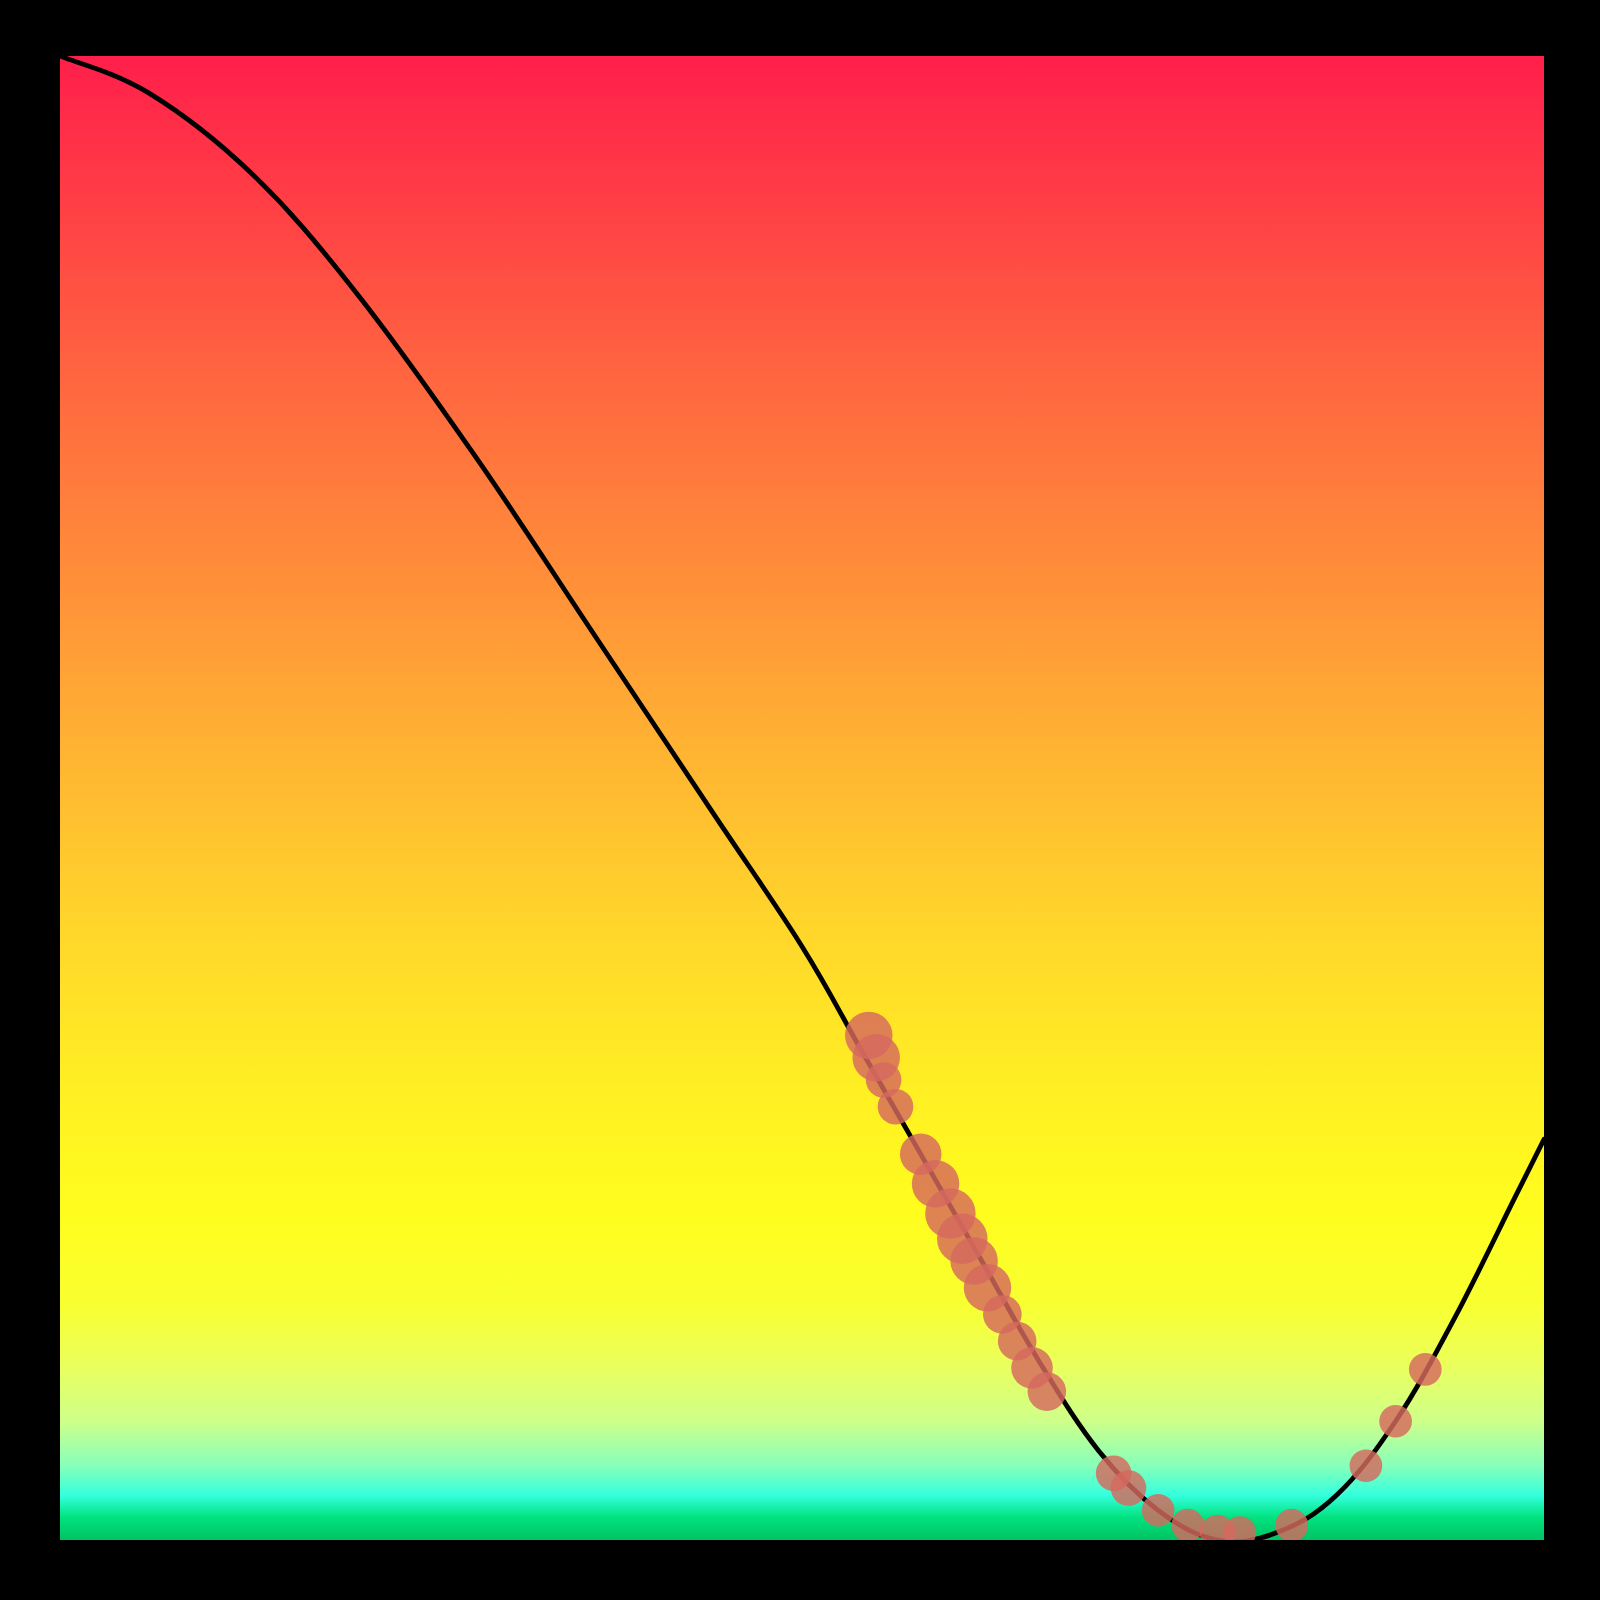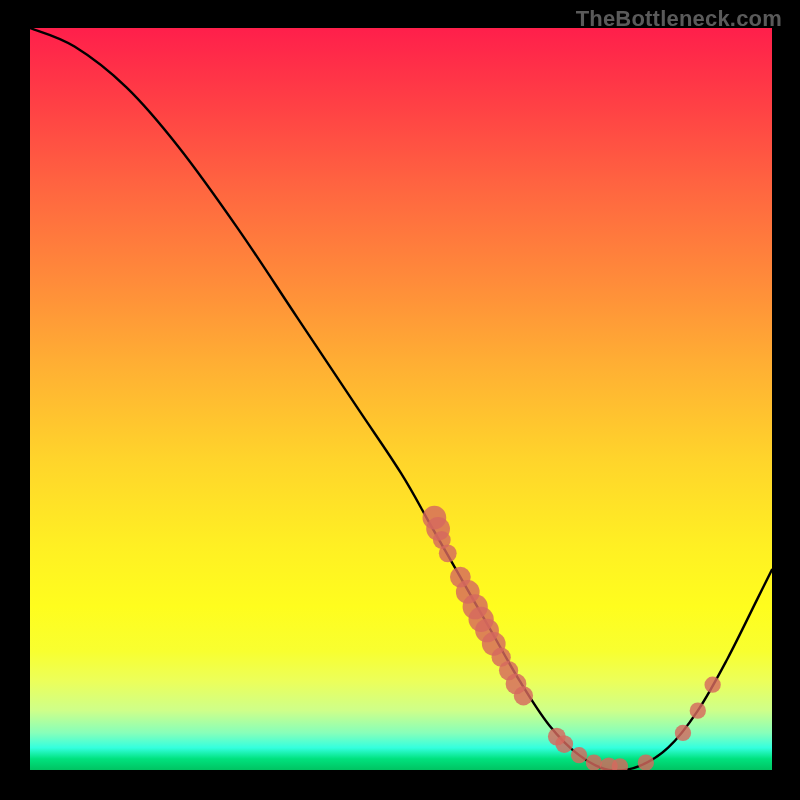--- a/index.html
+++ b/index.html
@@ -56,21 +56,20 @@
     top: 0;
     width: 742px;
     height: 742px;
     display: block;
   }
 </style>
 </head>
 <body>
 
 <div class="frame">
-  <div class="watermark">TheBottleneck.com</div>
 
   <div class="plot-box">
     <svg class="chart" viewBox="0 0 742 742" preserveAspectRatio="none">
       <path id="curve-path" fill="none" stroke="#000000" stroke-width="2.4" stroke-linecap="round" stroke-linejoin="round" d="M 0.00 0.00 C 8.01 3.34, 27.16 7.87, 44.52 18.55 C 61.88 29.23, 77.76 41.33, 96.46 59.36 C 115.16 77.39, 128.37 93.34, 148.40 118.72 C 168.43 144.10, 186.39 169.62, 207.76 200.34 C 229.13 231.06, 245.75 257.33, 267.12 289.38 C 288.49 321.43, 307.78 350.37, 326.48 378.42 C 345.18 406.47, 357.64 423.83, 371.00 445.20 C 384.36 466.57, 390.00 478.44, 400.68 497.14 C 411.36 515.84, 419.68 530.38, 430.36 549.08 C 441.04 567.78, 449.36 582.32, 460.04 601.02 C 470.72 619.72, 479.04 635.60, 489.72 652.96 C 500.40 670.32, 508.72 684.12, 519.40 697.48 C 530.08 710.84, 538.40 719.15, 549.08 727.16 C 559.76 735.17, 568.08 740.00, 578.76 742.00 C 589.44 744.00, 597.76 742.30, 608.44 738.29 C 619.12 734.28, 627.44 729.76, 638.12 719.74 C 648.80 709.72, 657.12 698.67, 667.80 682.64 C 678.48 666.61, 686.80 650.73, 697.48 630.70 C 708.16 610.67, 719.15 587.37, 727.16 571.34 C 735.17 555.31, 739.33 547.00, 742.00 541.66"></path>
       <g id="points-group">
           <circle cx="404.39" cy="489.72" r="11.87" fill="#d6695e" fill-opacity="0.82"></circle>
           <circle cx="408.10" cy="500.85" r="11.87" fill="#d6695e" fill-opacity="0.82"></circle>
           <circle cx="411.81" cy="511.98" r="8.90" fill="#d6695e" fill-opacity="0.82"></circle>
           <circle cx="417.75" cy="525.34" r="8.90" fill="#d6695e" fill-opacity="0.82"></circle>
           <circle cx="430.36" cy="549.08" r="10.39" fill="#d6695e" fill-opacity="0.82"></circle>

